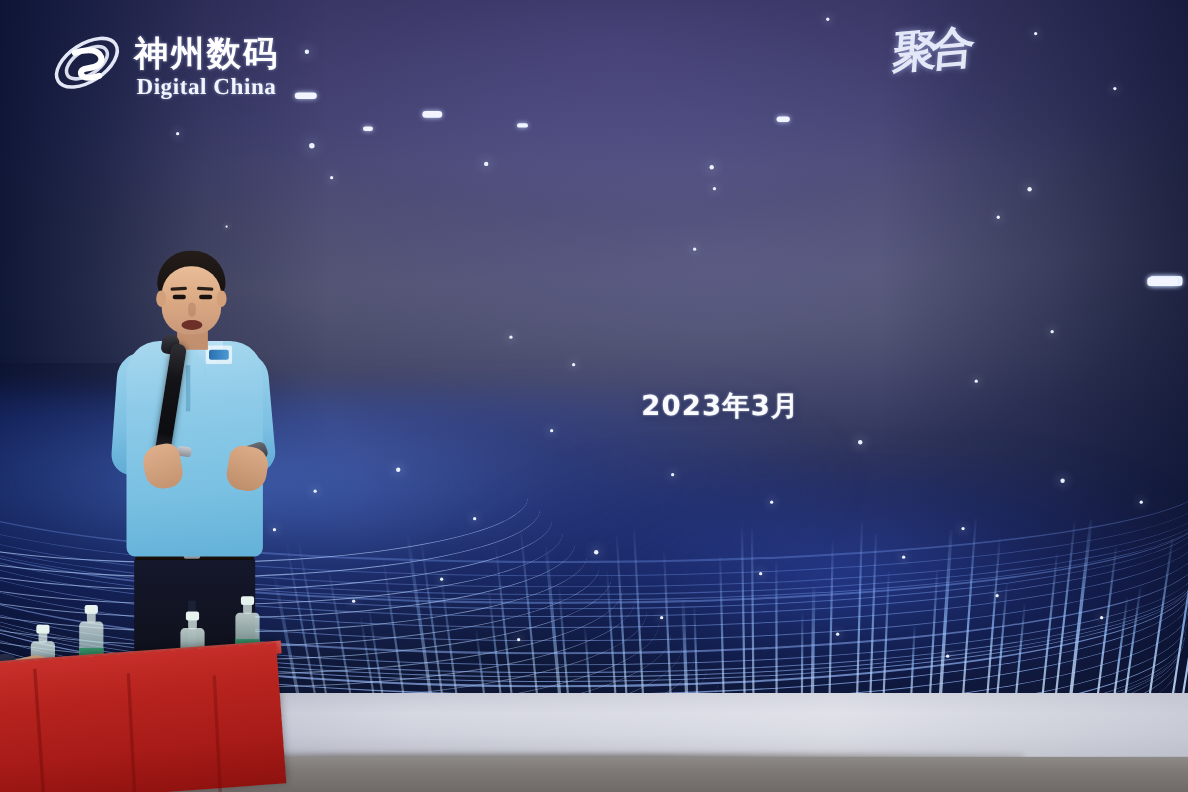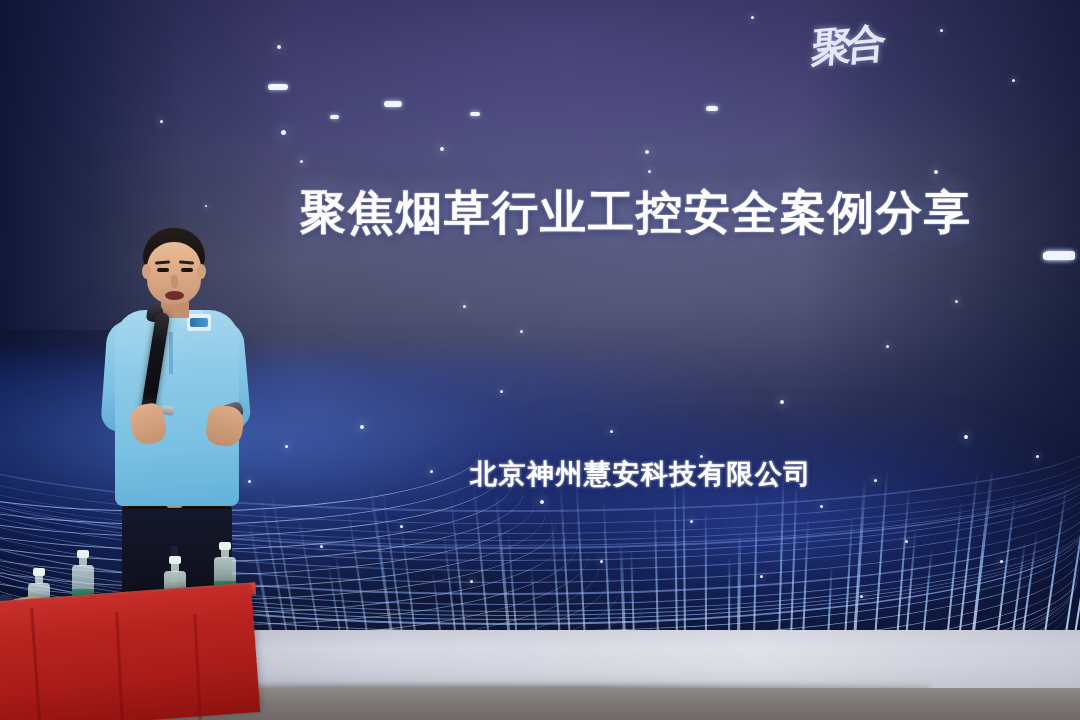--- a/index.html
+++ b/index.html
@@ -511,23 +511,33 @@
         <div class="dash" style="left: 268px; top: 84px; width: 20px; height: 6px;"></div>
         <div class="dash" style="left: 384px; top: 101px; width: 18px; height: 6px;"></div>
         <div class="dash" style="left: 1045px; top: 251px; width: 30px; height: 9px;"></div>
         <div class="dash" style="left: 706px; top: 106px; width: 12px; height: 5px;"></div>
         <div class="dash" style="left: 470px; top: 112px; width: 10px; height: 4px;"></div>
         <div class="dash" style="left: 330px; top: 115px; width: 9px; height: 4px;"></div>
         <div class="dash" style="left: 1043px; top: 252px; width: 28px; height: 8px;"></div>
       </div>
   </div>
 
-  <div class="headline">聚焦烟草行业工控安全案例分享</div>
-  <div class="company-line">北京神州慧安科技有限公司</div>
-
+  <div class="date-line">2023年3月</div>
+
+  <div class="brand-left">
+    <svg class="brand-mark" viewBox="0 0 70 62">
+      <g fill="none" stroke="#eef2ff" stroke-width="3.2" stroke-linecap="round">
+        <ellipse cx="35" cy="31" rx="31" ry="17" transform="rotate(-33 35 31)" opacity="0.95"></ellipse>
+        <ellipse cx="35" cy="31" rx="21" ry="11" transform="rotate(-33 35 31)" opacity="0.9"></ellipse>
+      </g>
+      <path d="M24 22 Q44 16 48 26 Q50 34 36 36 Q28 37 30 42 Q33 47 46 43" fill="none" stroke="#ffffff" stroke-width="5.5" stroke-linecap="round" stroke-linejoin="round"></path>
+    </svg>
+    <div class="brand-cn">神州数码</div>
+    <div class="brand-en">Digital China</div>
+  </div>
 
   <div class="brand-right">
     <div class="slogan-seal">聚合</div>
   </div>
 
   <div class="floor-light"></div>
   <div class="floor-shadowband"></div>
   <div class="floor-dark"></div>
 
   <div class="speaker">

